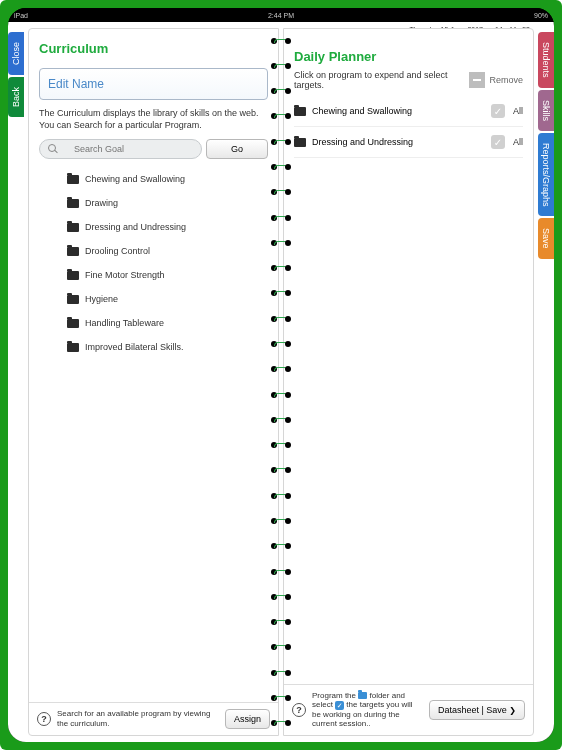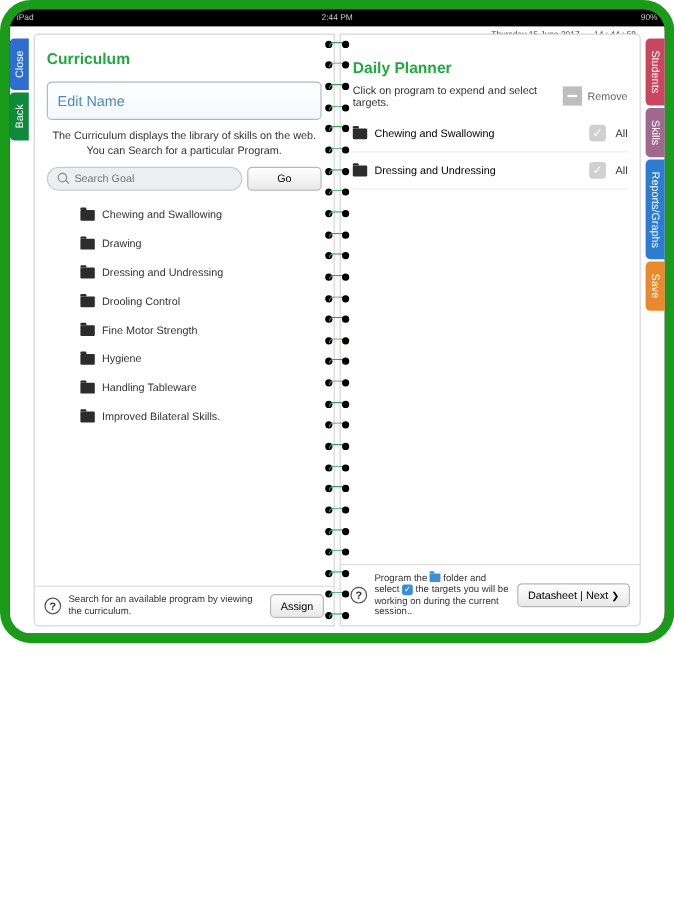--- a/index.html
+++ b/index.html
@@ -1,21 +1,21 @@
 <!DOCTYPE html>
 <html><head>
 <meta charset="utf-8">
 <style>
   * { box-sizing: border-box; margin: 0; padding: 0; }
   html, body { width: 562px; height: 750px; font-family: "Helvetica Neue", Arial, sans-serif; }
 
   .device-frame {
-    width: 562px; height: 536px;
+    width: 562px; height: 750px;
     background: #1a9b1a;
-    border-radius: 26px;
+    border-radius: 6px;
     position: relative;
     overflow: hidden;
   }
   .device-inner {
     position: absolute;
     top: 8px; left: 8px; right: 8px; bottom: 8px;
     background: #000;
     border-radius: 18px;
     display: flex;
     flex-direction: column;
@@ -155,34 +155,33 @@
     color: #4a89c8;
     font-size: 12px;
     background: linear-gradient(#fff,#f4f8fc);
   }
 
   .desc {
     font-size: 9px;
     color: #333;
     padding: 2px 10px 6px 10px;
     line-height: 1.3;
-    text-align: center;
   }
 
   .search-row {
     display: flex;
     gap: 4px;
     padding: 2px 10px 8px 10px;
     align-items: center;
   }
   .search-input {
     flex: 1;
     display: flex;
     align-items: flex-start;
-    gap: 4px;
+    gap: 16px;
     background: #eceeef;
     border: 1px solid #c7cbce;
     border-radius: 12px;
     padding: 4px 8px;
   }
   .search-input input {
     flex: 1;
     border: none;
     background: transparent;
     font-size: 9px;
@@ -472,21 +471,21 @@
               <span class="all-lbl">All</span>
             </div>
           </div>
 
           <div class="page-footer">
             <div class="help-icon">?</div>
             <div class="foot-text">
               <span>Program the </span><span class="mini-folder"></span><span> folder and select </span><span class="mini-check">✓</span><span> the targets you will be working on during the current session..</span>
             </div>
             <button class="foot-btn">
-              <span>Datasheet | Next</span>
+              <span>Datasheet | Save</span>
               <span class="chev"> ❯</span>
             </button>
           </div>
         </div>
 
         <div class="spine">
           <div class="ring">
               <div class="wire"></div>
             </div>
           <div class="ring">

